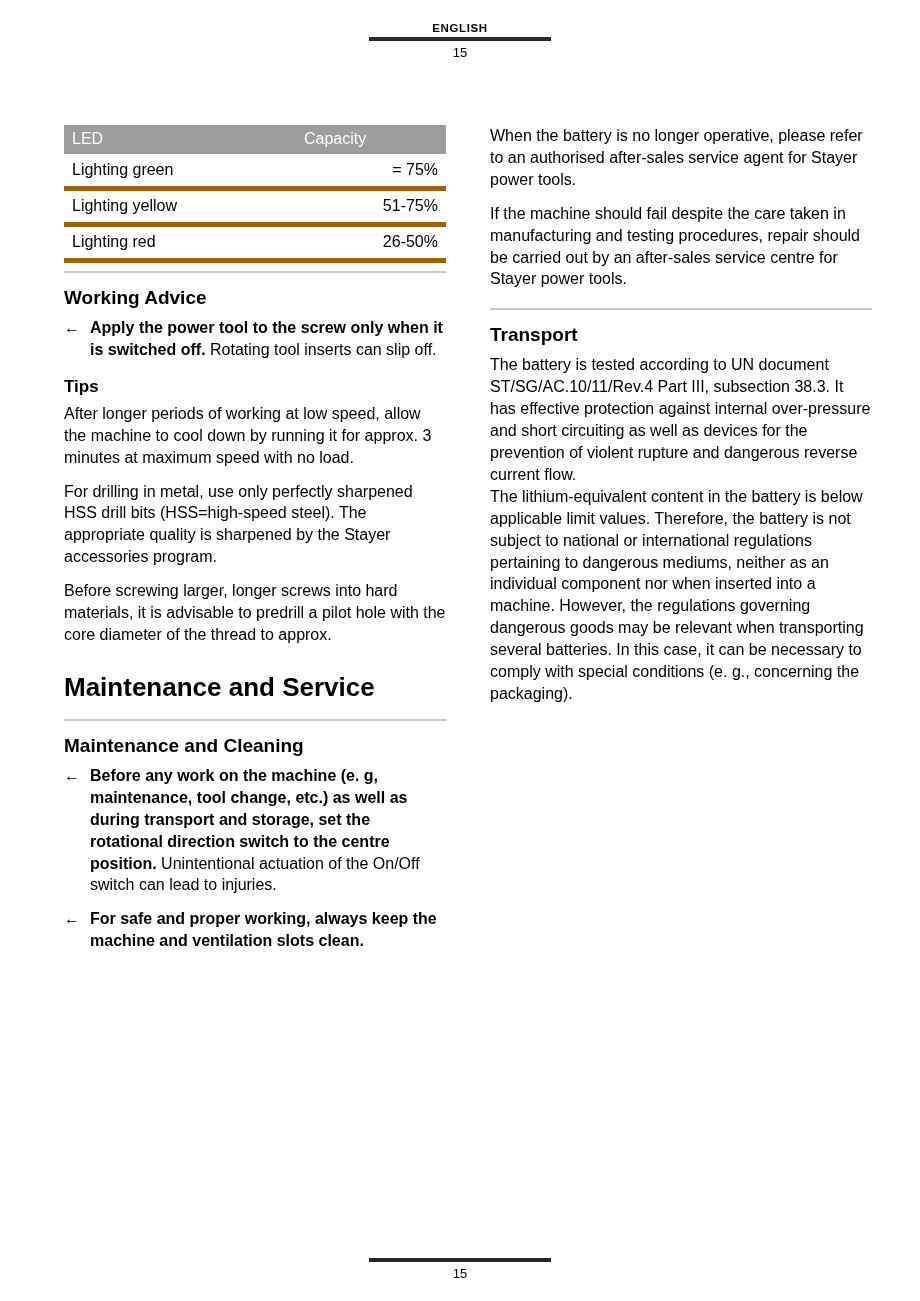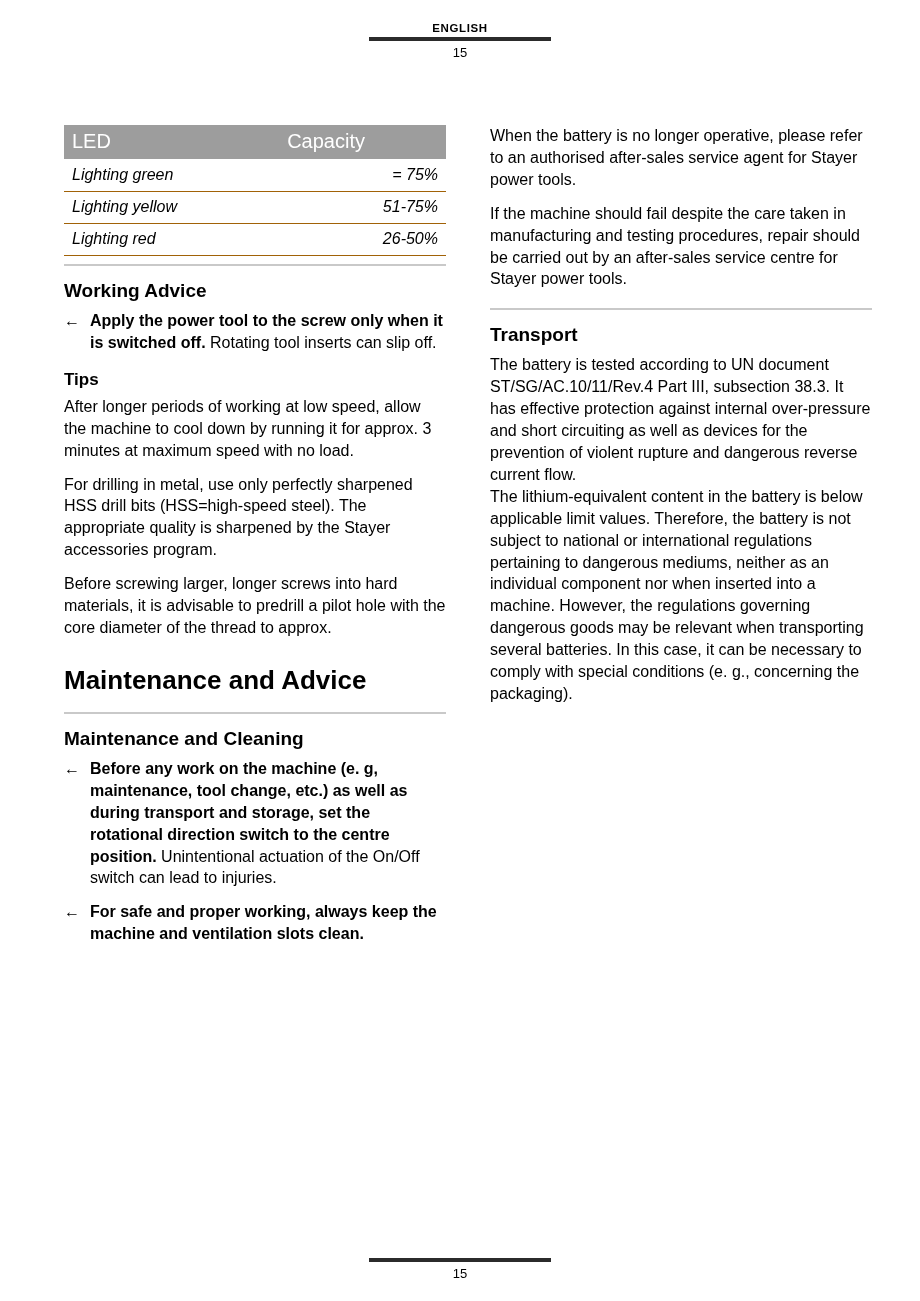--- a/index.html
+++ b/index.html
@@ -80,31 +80,30 @@
   
   .led-table {
     width: 382px;
     border-collapse: collapse;
     margin-bottom: 6px;
   }
   .led-table th {
     background: #9d9d9d;
     color: #ffffff;
     font-weight: normal;
-    font-size: 20px;
+    font-size: 16px;
     padding: 5px 8px 6px 8px;
     text-align: left;
   }
   .led-table th.right { text-align: left; }
   .led-table td {
     font-size: 16px;
     padding: 6px 8px 7px 8px;
-    border-bottom: 1px solid #a16207;
+    border-bottom: 5px solid #a16207;
     vertical-align: bottom;
-    font-style: italic;
   }
   .led-table td.right { text-align: right; }
   .led-table tr.first td { padding-top: 7px; }
   .tbl-bottom-rule {
     width: 382px;
     height: 2px;
     background: #c9c9c9;
     margin-top: 8px;
   }
 
@@ -213,21 +212,21 @@
       <span class="arrow">←</span>
       <b>Apply the power tool to the screw only when it is switched off.</b><span> Rotating tool inserts can slip off.</span>
     </div>
 
     <h3 class="sub">Tips</h3>
 
     <p class="body">After longer periods of working at low speed, allow the machine to cool down by running it for approx. 3 minutes at maximum speed with no load.</p>
     <p class="body">For drilling in metal, use only perfectly sharpened HSS drill bits (HSS=high-speed steel). The appropriate quality is sharpened by the Stayer accessories program.</p>
     <p class="body tight">Before screwing larger, longer screws into hard materials, it is advisable to predrill a pilot hole with the core diameter of the thread to approx.</p>
 
-    <h1 class="bigsec">Maintenance and Advice</h1>
+    <h1 class="bigsec">Maintenance and Service</h1>
     <div class="rule-after-big"></div>
 
     <h2 class="sec">Maintenance and Cleaning</h2>
 
     <div class="warn">
       <span class="arrow">←</span>
       <b>Before any work on the machine (e. g, maintenance, tool change, etc.) as well as during transport and storage, set the rotational direction switch to the centre position.</b><span> Unintentional actuation of the On/Off switch can lead to injuries.</span>
     </div>
 
     <div class="warn">

